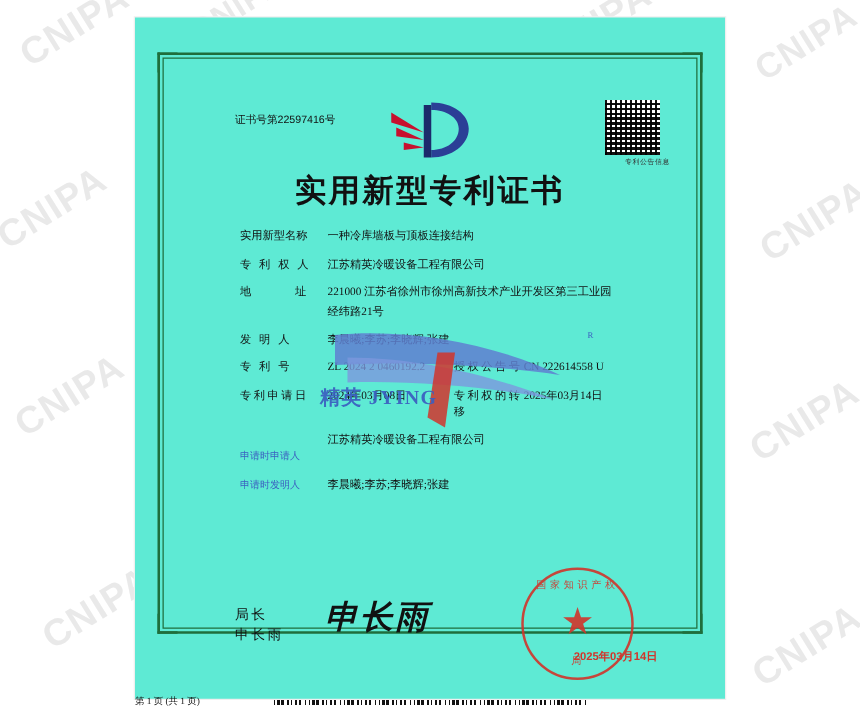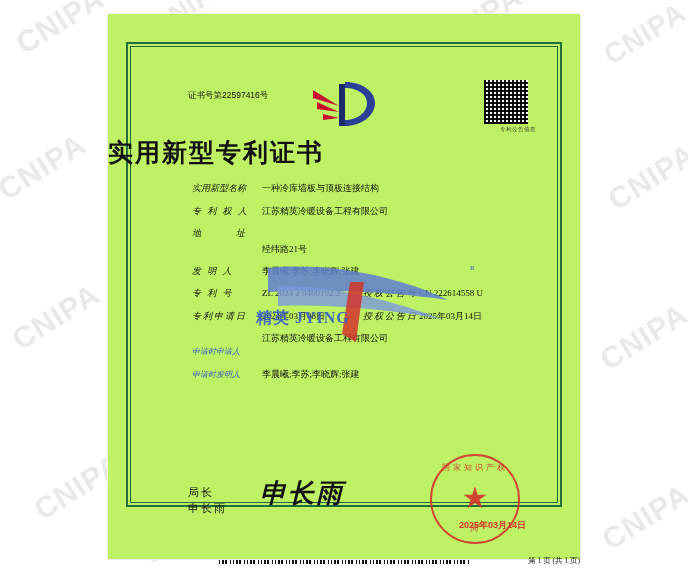--- a/index.html
+++ b/index.html
@@ -23,21 +23,21 @@
     color:#d8d8d8;
     opacity:.55;
     transform:rotate(-32deg);
     white-space:nowrap;
     letter-spacing:1px;
   }
   .page{
     position:absolute;
     left:108px;top:14px;
     width:472px;height:545px;
-    background:#bef264;
+    background:#5eead4;
     box-shadow:0 0 0 1px #efefef;
     z-index:1;
   }
   
   .frame-outer{
     position:absolute;
     left:18px;top:28px;right:18px;bottom:52px;
     border:2px solid #1f6e3c;
   }
   .frame-inner{
@@ -78,35 +78,34 @@
     background-blend-mode:multiply;
   }
   .qr-cap{
     position:absolute;right:44px;top:112px;
     font-size:5.5px;color:#333;
     font-family:"Liberation Sans", sans-serif;
     letter-spacing:.5px;
   }
   .title{
     position:absolute;left:0;right:0;top:122px;
-    text-align:left;
+    text-align:center;
     font-size:25px;font-weight:bold;color:#111;
     letter-spacing:2px;
     font-family:"Liberation Serif", serif;
   }
   .fields{
     position:absolute;left:84px;top:168px;right:46px;
     font-size:9px;color:#111;
   }
   .row{display:flex;margin-bottom:9.5px;line-height:13px;}
   .lbl{
     width:70px;flex:none;
     letter-spacing:2px;
     color:#111;
-    font-style:italic;
   }
   .val{flex:1;color:#111;}
   .row2col{display:flex;margin-bottom:9.5px;line-height:13px;}
   .half{display:flex;width:50%;}
   .half .lbl{width:70px;}
   .half2{display:flex;width:50%;}
   .half2 .lbl{width:56px;}
   .addr-2{margin-left:70px;margin-top:-7px;margin-bottom:9px;line-height:13px;}
   .small-lbl{letter-spacing:0;}
 
@@ -143,21 +142,21 @@
   }
   .sign{
     position:absolute;left:152px;top:462px;
     font-size:26px;color:#111;
     font-family:"Liberation Serif", serif;
     font-style:italic;font-weight:bold;
     letter-spacing:2px;
   }
   
   .seal{
-    position:absolute;right:60px;top:440px;
+    position:absolute;right:73px;top:440px;
     width:86px;height:86px;
     border:2.5px solid #d1352b;
     border-radius:50%;
     color:#d1352b;
     z-index:6;
     opacity:.9;
   }
   .seal .star{
     position:absolute;left:50%;top:50%;
     transform:translate(-50%,-55%);
@@ -174,21 +173,21 @@
     font-family:"Liberation Sans", sans-serif;
   }
   .seal-date{
     position:absolute;right:54px;top:505px;
     font-size:9px;color:#d1352b;font-weight:bold;
     font-family:"Liberation Sans", sans-serif;
     z-index:7;
   }
   .pagenum{
     position:absolute;left:0;right:0;top:542px;
-    text-align:right;font-size:7.5px;color:#111;
+    text-align:left;font-size:7.5px;color:#111;
   }
   
   .barcode{
     position:absolute;left:50%;bottom:9px;transform:translateX(-50%);
     width:250px;height:26px;
     background:repeating-linear-gradient(90deg,
       #111 0 1px,#fff 1px 3px,#111 3px 5px,#fff 5px 6px,
       #111 6px 8px,#fff 8px 11px,#111 11px 12px,#fff 12px 14px);
   }
 </style>
@@ -244,20 +243,21 @@
         <div class="val">一种冷库墙板与顶板连接结构</div>
       </div>
 
       <div class="row">
         <div class="lbl">专 利 权 人</div>
         <div class="val">江苏精英冷暖设备工程有限公司</div>
       </div>
 
       <div class="row">
         <div class="lbl">地　　　址</div>
+        <div class="val">221000 江苏省徐州市徐州高新技术产业开发区第三工业园</div>
       </div>
       <div class="addr-2">经纬路21号</div>
 
       <div class="row">
         <div class="lbl">发 明 人</div>
         <div class="val">李晨曦;李苏;李晓辉;张建</div>
       </div>
 
       <div class="row2col">
         <div class="half">
@@ -269,21 +269,21 @@
           <div class="val">CN 222614558 U</div>
         </div>
       </div>
 
       <div class="row2col">
         <div class="half">
           <div class="lbl">专利申请日</div>
           <div class="val">2024年03月08日</div>
         </div>
         <div class="half2">
-          <div class="lbl">授权公告日</div>
+          <div class="lbl">专利权的转移</div>
           <div class="val">2025年03月14日</div>
         </div>
       </div>
 
       <div class="row">
         <div class="lbl small-lbl" style="font-size:8px;color:#3b5fc0;margin-top:13px;">申请时申请人</div>
         <div class="val">江苏精英冷暖设备工程有限公司</div>
       </div>
 
       <div class="row">

